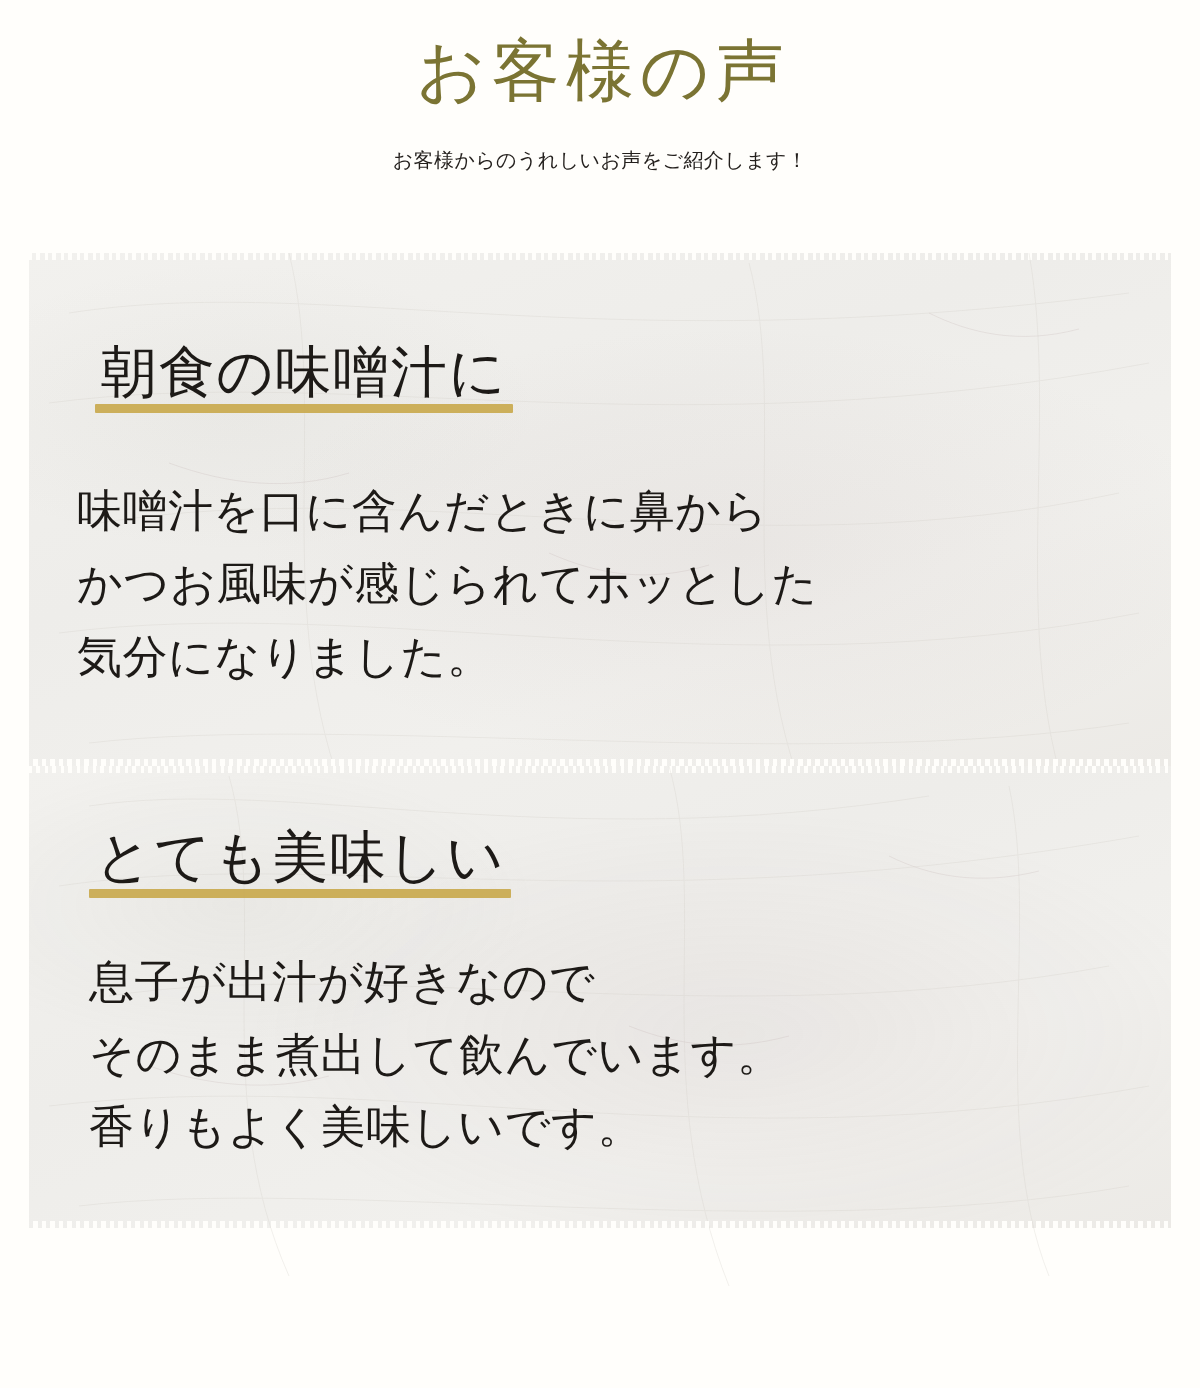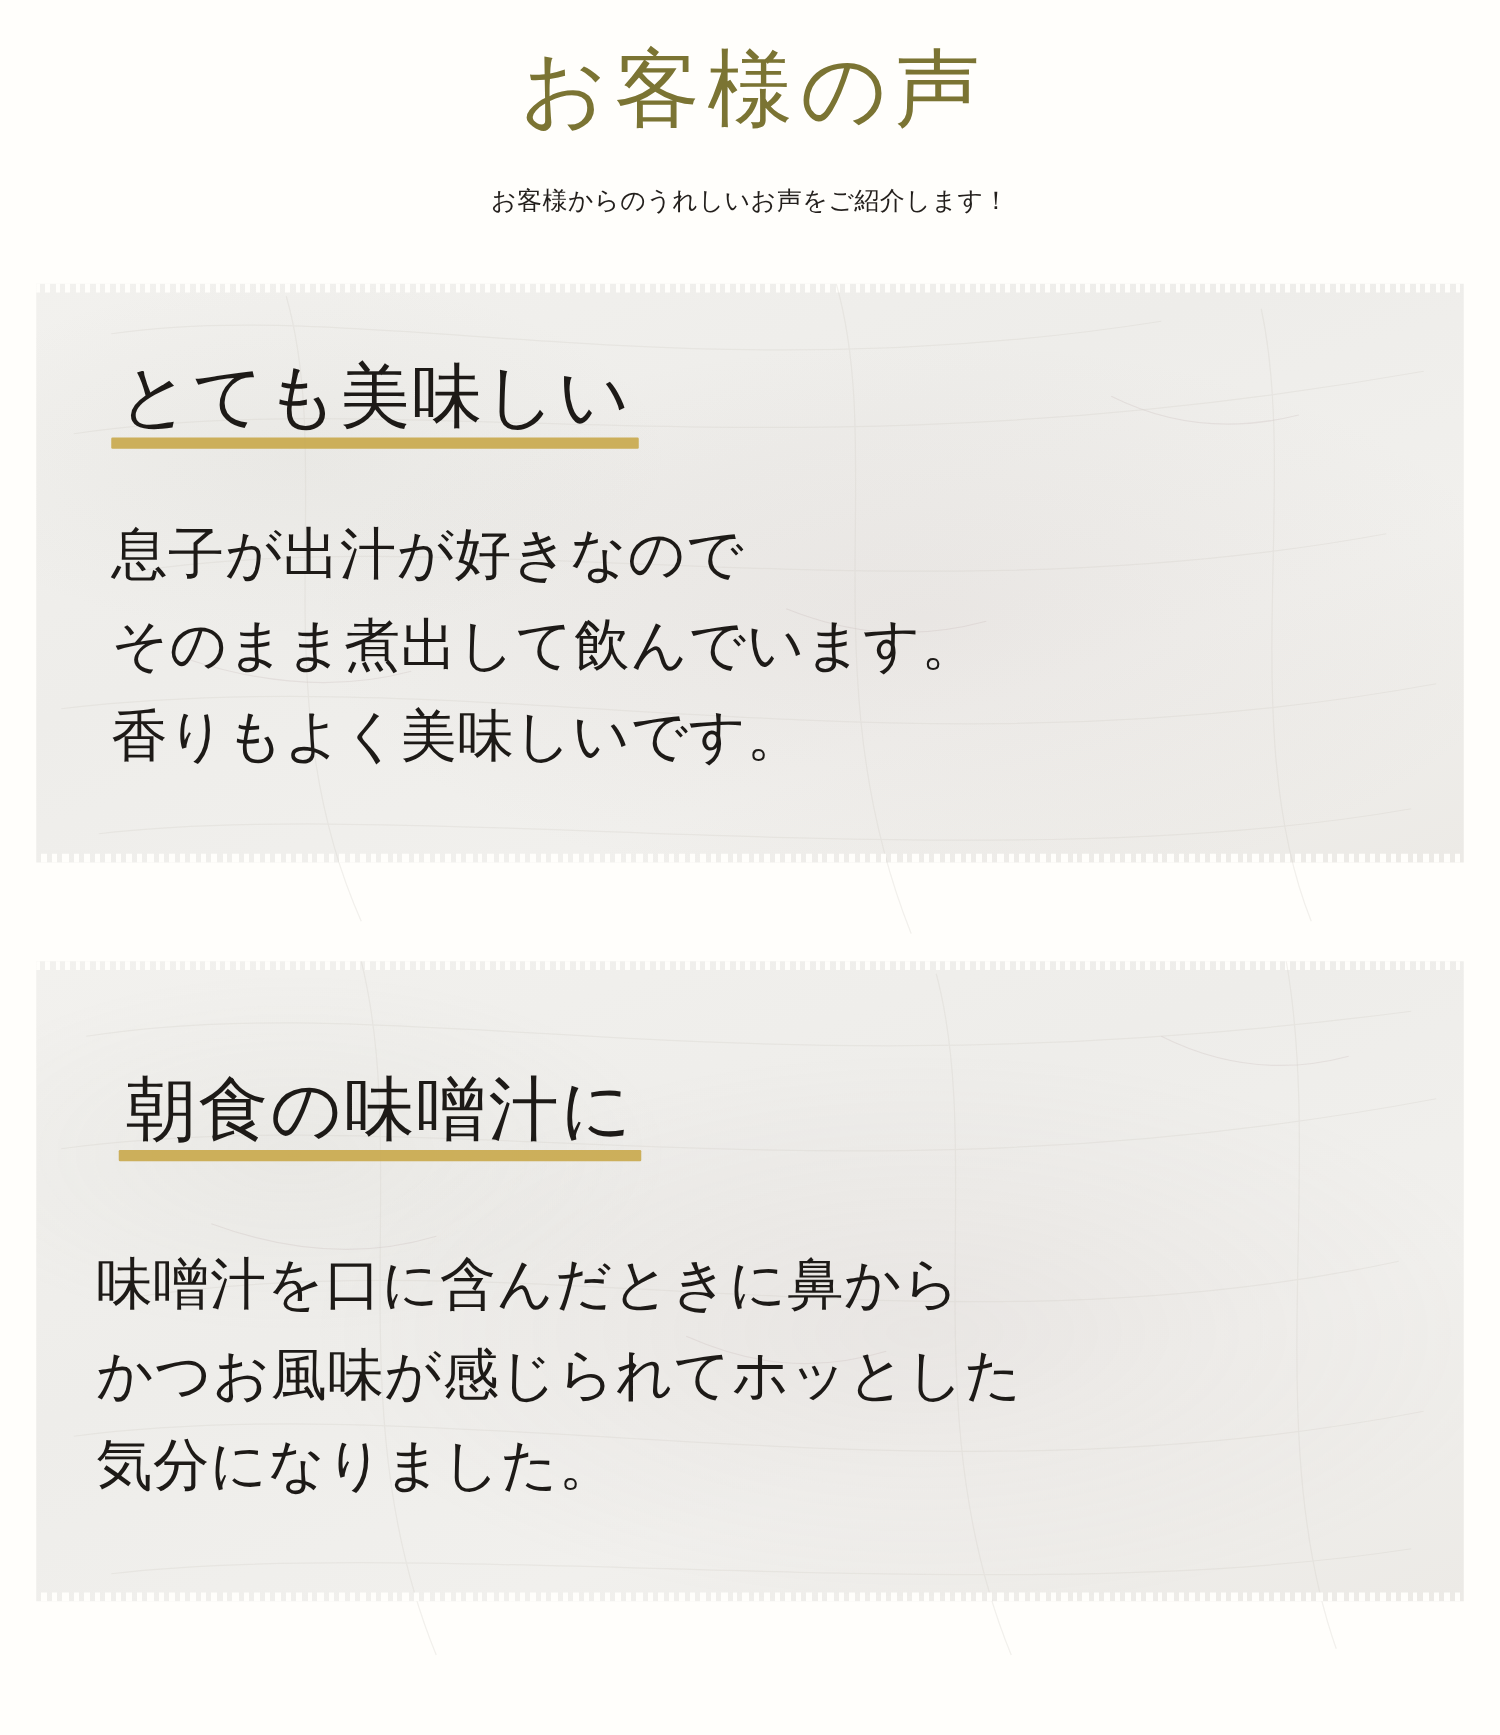--- a/index.html
+++ b/index.html
@@ -140,20 +140,50 @@
 
 <div class="page">
 
   <div class="header">
     <h1 class="page-title">お客様の声</h1>
     <p class="page-subtitle">お客様からのうれしいお声をご紹介します！</p>
   </div>
 
   <div class="cards">
 
+    <div class="card card-2">
+      <svg class="fiber" viewBox="0 0 1142 560" preserveAspectRatio="none">
+        <g stroke="#cfcbc4" stroke-width="1" fill="none" opacity="0.5">
+          <path d="M40,60 C300,20 560,110 1100,40"></path>
+          <path d="M20,150 C320,110 640,200 1120,110"></path>
+          <path d="M70,270 C380,220 720,320 1090,240"></path>
+          <path d="M30,380 C340,340 700,440 1110,360"></path>
+          <path d="M60,490 C320,460 780,520 1100,470"></path>
+          <path d="M260,0 C300,160 240,360 320,555"></path>
+          <path d="M720,10 C760,160 700,360 780,555"></path>
+          <path d="M1000,0 C1030,170 980,380 1040,550"></path>
+        </g>
+        <g stroke="#b9a6a6" stroke-width="1" fill="none" opacity="0.38">
+          <path d="M900,60 C940,80 990,92 1050,76"></path>
+          <path d="M520,300 C570,322 620,330 680,312"></path>
+          <path d="M140,210 C200,232 260,238 320,220"></path>
+        </g>
+      </svg>
+
+      <div class="card-inner">
+        <h2 class="card-heading">
+          <span>朝食の味噌汁に</span>
+          <span class="underline"></span>
+        </h2>
+        <p class="card-body">味噌汁を口に含んだときに鼻から
+かつお風味が感じられてホッとした
+気分になりました。</p>
+      </div>
+    </div>
+
     <div class="card card-1">
       <svg class="fiber" viewBox="0 0 1142 520" preserveAspectRatio="none">
         <g stroke="#cfcbc4" stroke-width="1" fill="none" opacity="0.5">
           <path d="M60,40 C260,10 520,90 900,30"></path>
           <path d="M30,120 C300,80 600,160 1110,70"></path>
           <path d="M80,230 C340,190 700,270 1080,200"></path>
           <path d="M20,340 C360,300 680,400 1120,320"></path>
           <path d="M50,440 C300,410 760,480 1100,420"></path>
           <path d="M200,10 C240,150 180,330 260,510"></path>
           <path d="M640,0 C680,140 620,320 700,520"></path>
@@ -170,44 +200,14 @@
         <h2 class="card-heading">
           <span>とても美味しい</span>
           <span class="underline"></span>
         </h2>
         <p class="card-body">息子が出汁が好きなので
 そのまま煮出して飲んでいます。
 香りもよく美味しいです。</p>
       </div>
     </div>
 
-    <div class="card card-2">
-      <svg class="fiber" viewBox="0 0 1142 560" preserveAspectRatio="none">
-        <g stroke="#cfcbc4" stroke-width="1" fill="none" opacity="0.5">
-          <path d="M40,60 C300,20 560,110 1100,40"></path>
-          <path d="M20,150 C320,110 640,200 1120,110"></path>
-          <path d="M70,270 C380,220 720,320 1090,240"></path>
-          <path d="M30,380 C340,340 700,440 1110,360"></path>
-          <path d="M60,490 C320,460 780,520 1100,470"></path>
-          <path d="M260,0 C300,160 240,360 320,555"></path>
-          <path d="M720,10 C760,160 700,360 780,555"></path>
-          <path d="M1000,0 C1030,170 980,380 1040,550"></path>
-        </g>
-        <g stroke="#b9a6a6" stroke-width="1" fill="none" opacity="0.38">
-          <path d="M900,60 C940,80 990,92 1050,76"></path>
-          <path d="M520,300 C570,322 620,330 680,312"></path>
-          <path d="M140,210 C200,232 260,238 320,220"></path>
-        </g>
-      </svg>
-
-      <div class="card-inner">
-        <h2 class="card-heading">
-          <span>朝食の味噌汁に</span>
-          <span class="underline"></span>
-        </h2>
-        <p class="card-body">味噌汁を口に含んだときに鼻から
-かつお風味が感じられてホッとした
-気分になりました。</p>
-      </div>
-    </div>
-
   </div>
 </div>
 
 </body></html>

